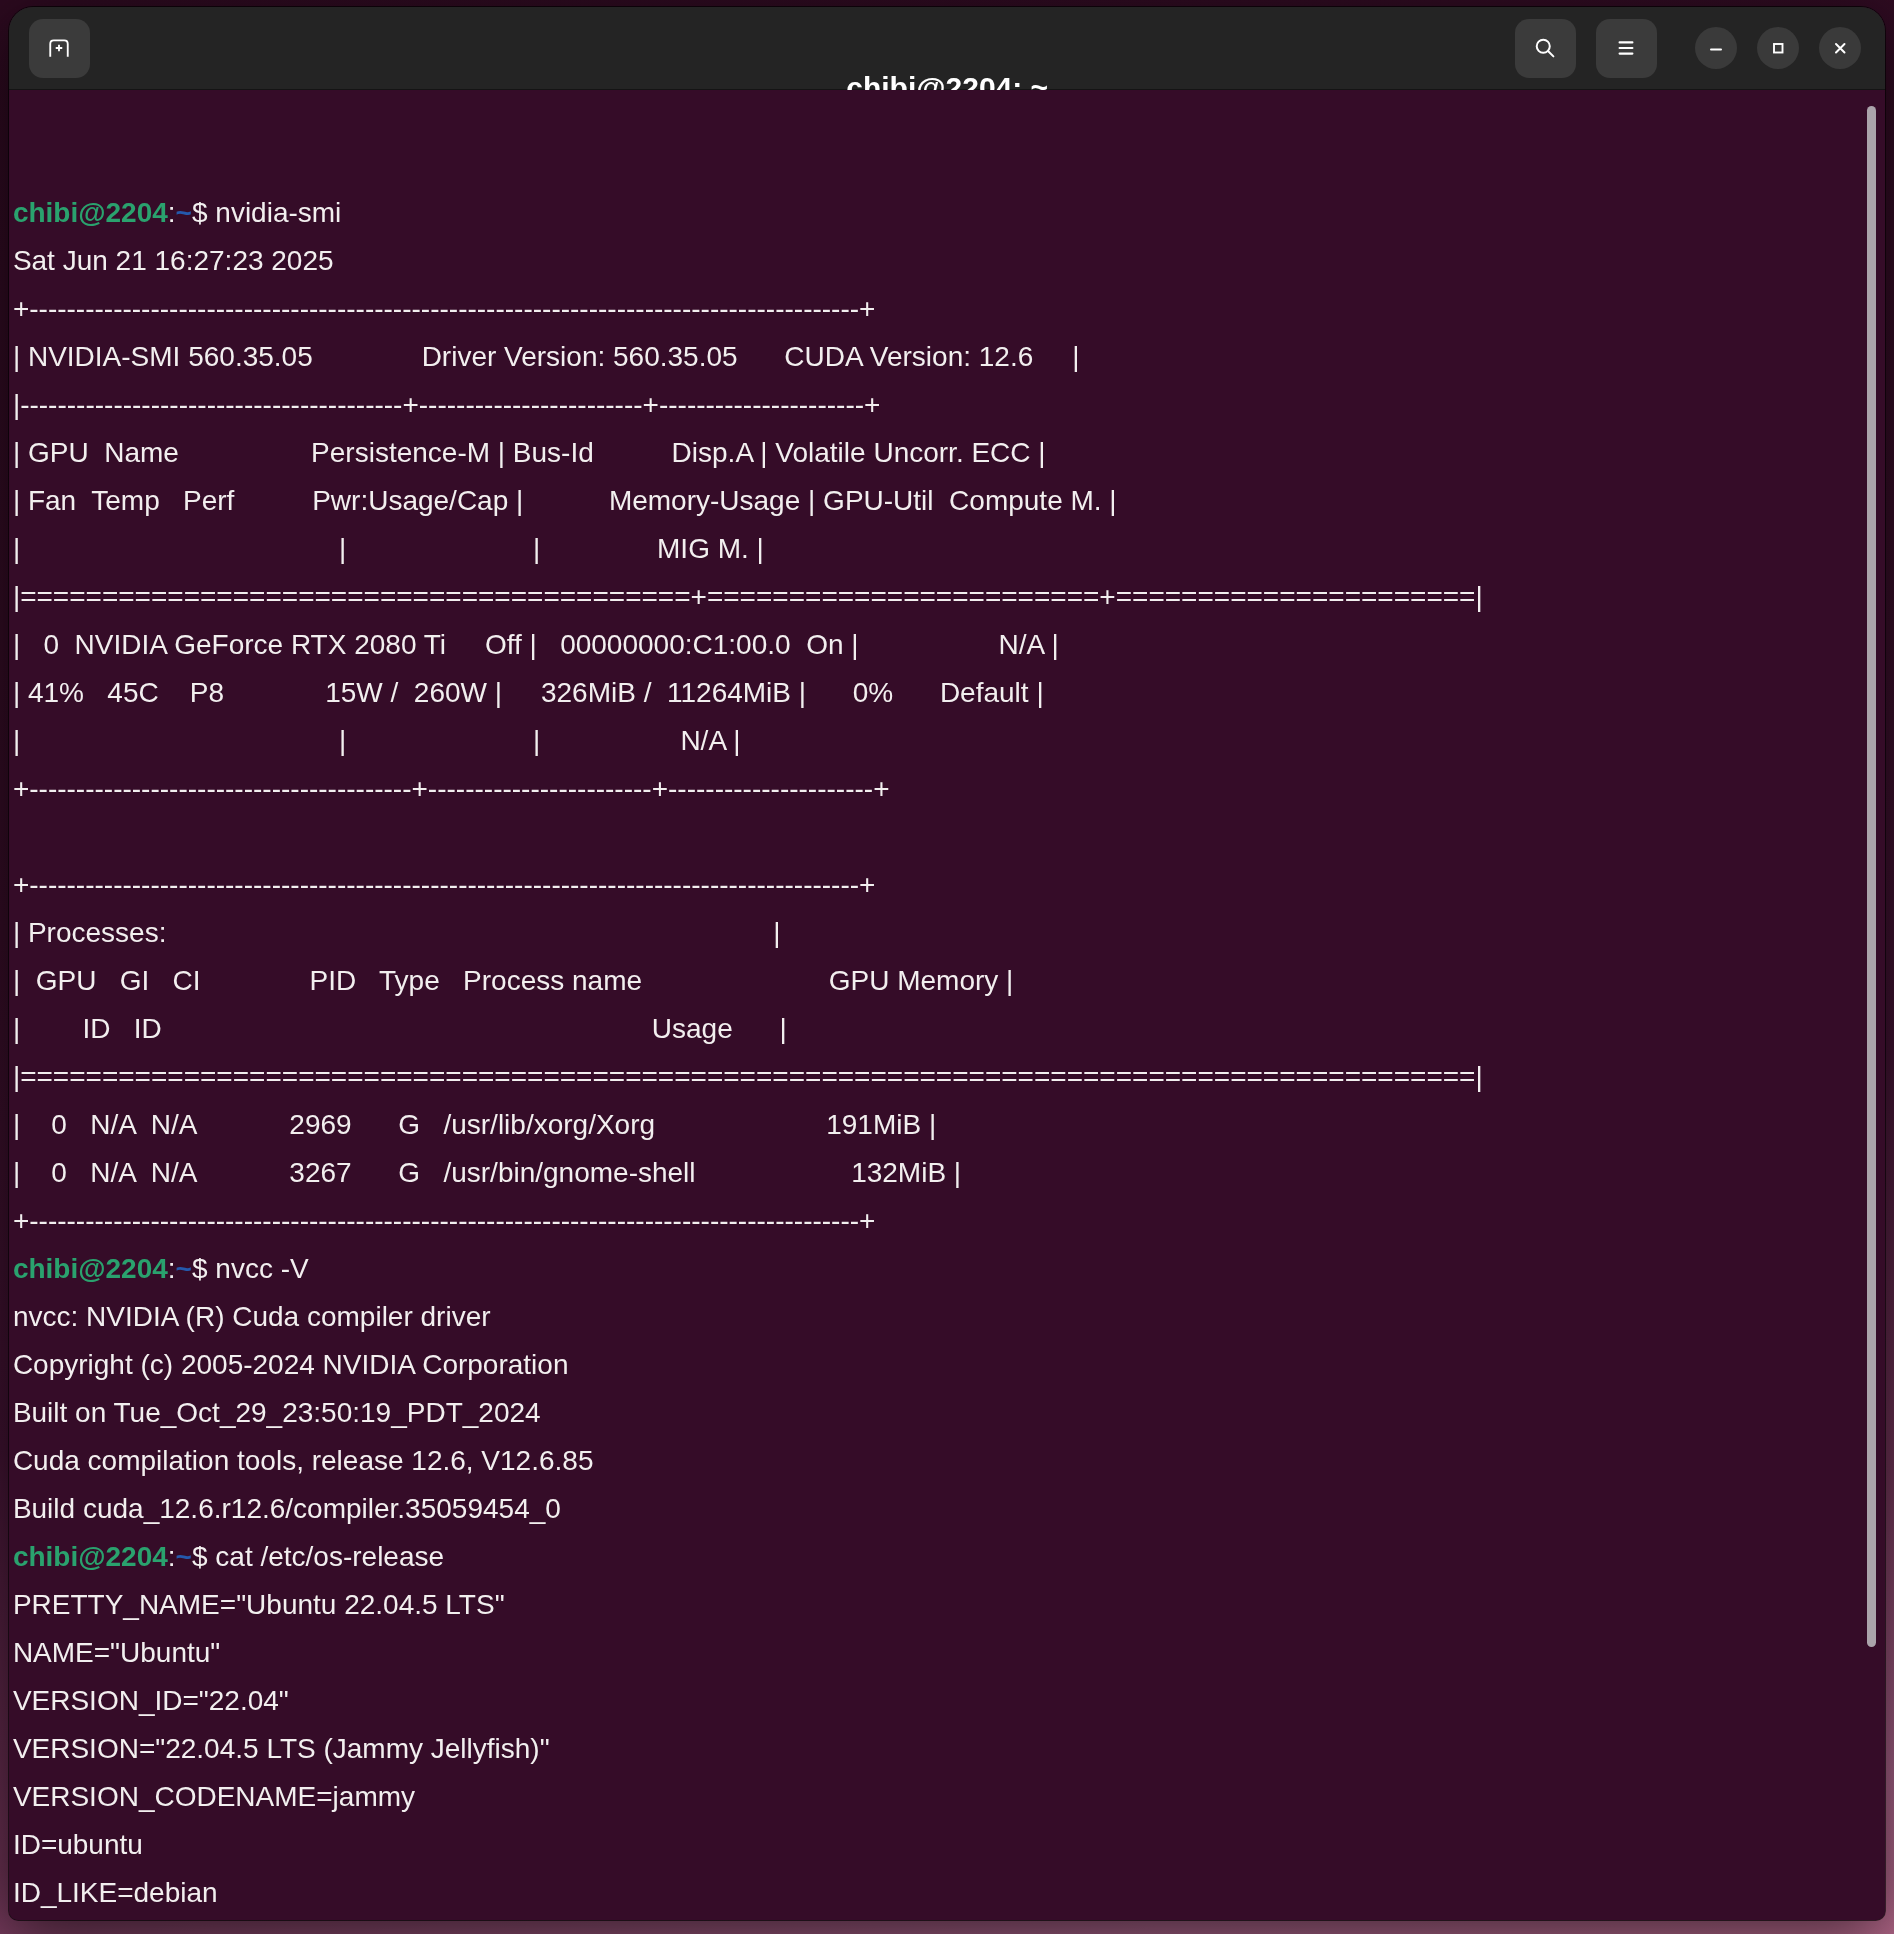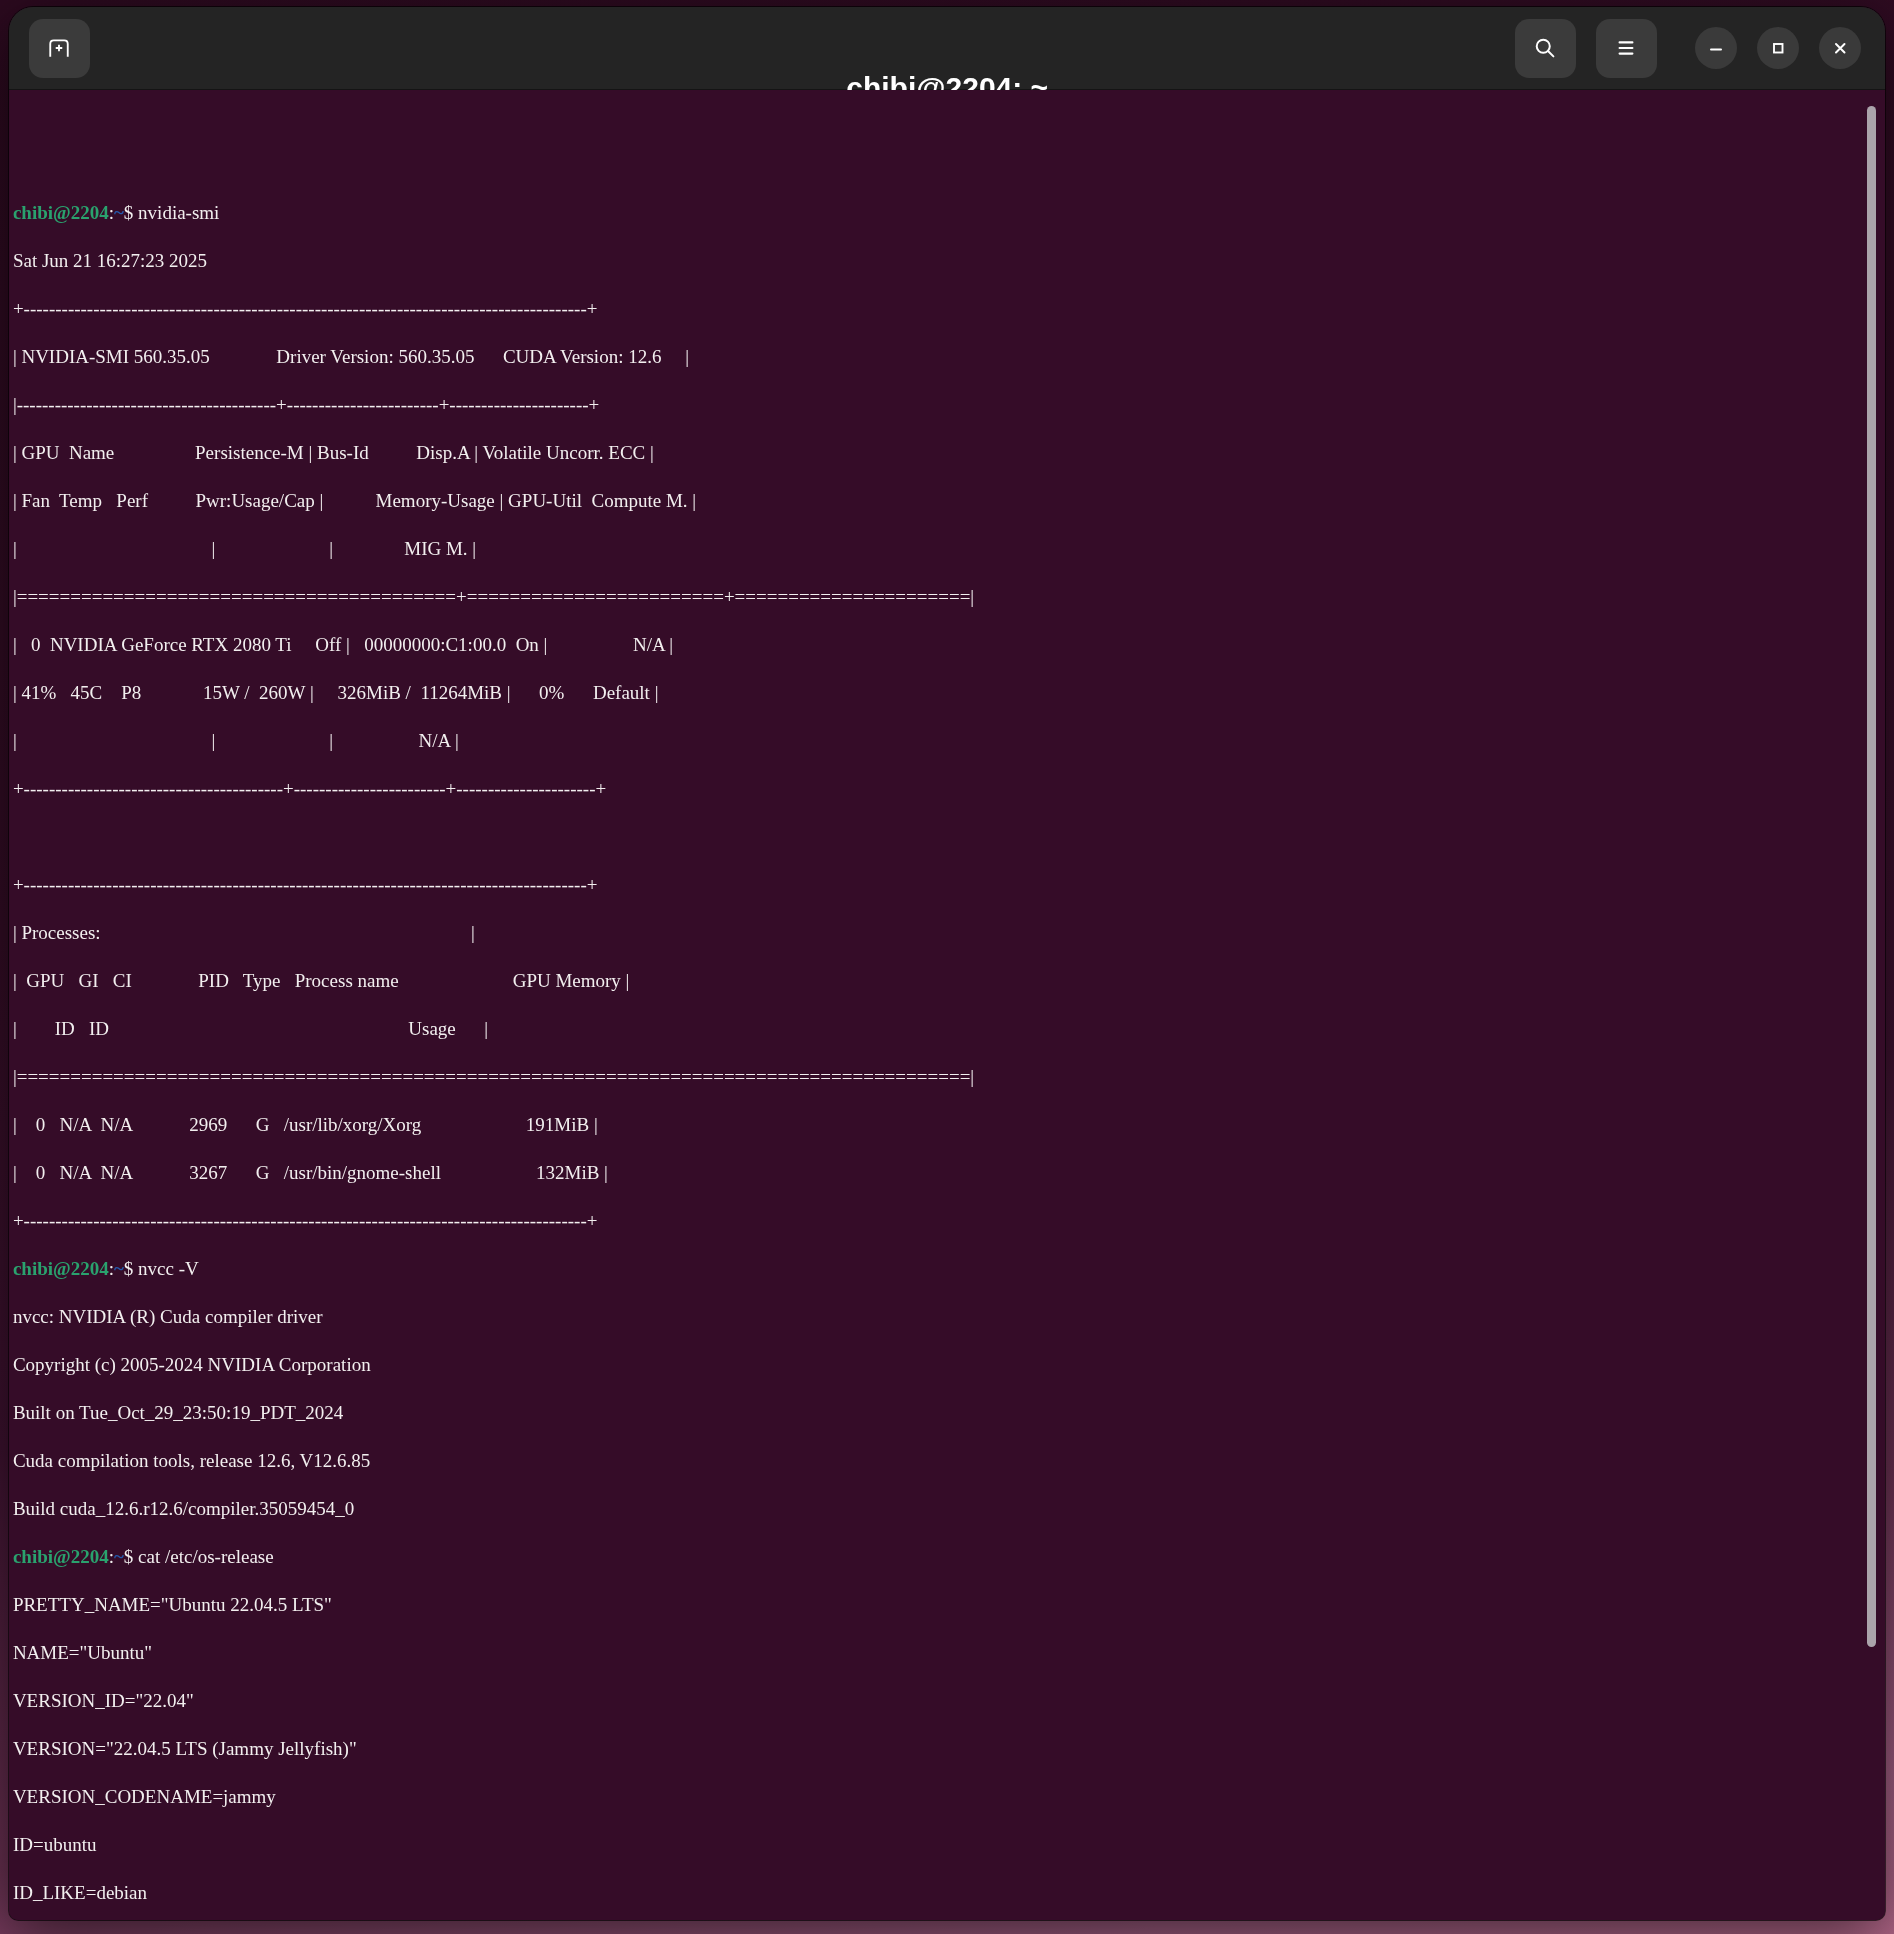--- a/index.html
+++ b/index.html
@@ -31,21 +31,21 @@
   .hb-right{margin-left:auto;display:flex;align-items:center;gap:20px;margin-right:24px;}
   .circle-btn{
     width:42px;height:42px;border-radius:50%;background:var(--circle-bg);
     display:flex;align-items:center;justify-content:center;border:none;padding:0;cursor:pointer;
   }
   .gap-lg{margin-left:18.5px;}
   .icon{display:block;}
   .terminal{
     position:absolute;top:83px;left:0;right:0;bottom:0;
     background:var(--terminal-bg);color:var(--terminal-fg);
-    font-family:Liberation Serif, serif;font-size:19px;line-height:48px;
+    font-family:Liberation Sans, sans-serif;font-size:28px;line-height:48px;
     white-space:pre;padding:2.8px 0 0 3.7px;overflow:hidden;
   }
   .tline{height:48px;}
   .green{color:var(--prompt-green);font-weight:bold;}
   .blue{color:var(--prompt-blue);font-weight:bold;}
   .scroll-thumb{
     position:absolute;right:9.2px;top:99px;width:9.2px;height:1541px;
     background:var(--scrollbar);border-radius:5.5px;
   }
 </style>

